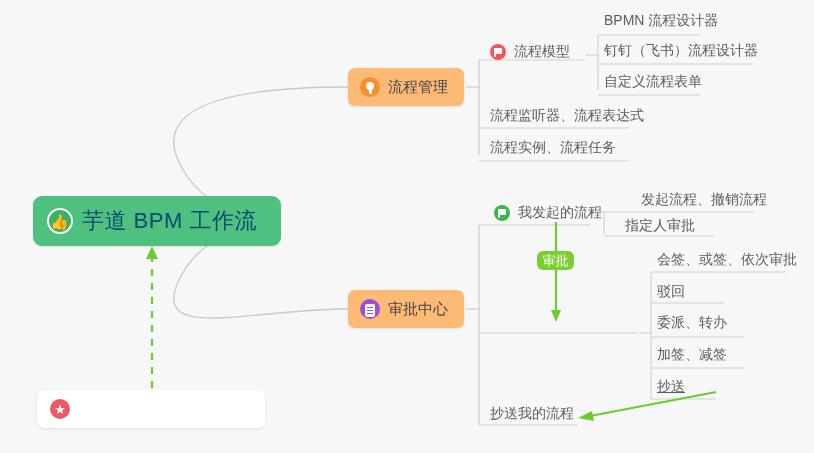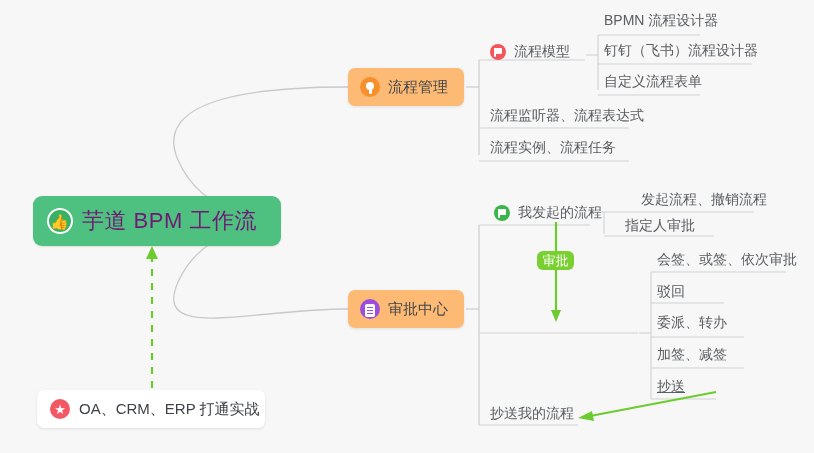--- a/index.html
+++ b/index.html
@@ -17,21 +17,21 @@
   .root-node{
     position:absolute;left:33px;top:196px;
     width:248px;height:50px;
     background:#4ec07f;
     border-radius:9px;
     display:flex;align-items:center;
     padding-left:14px;box-sizing:border-box;
     box-shadow:0 1px 2px rgba(0,0,0,.10);
   }
   .root-label{
-    color:#701a75;font-size:22px;letter-spacing:.5px;
+    color:#0c4a6e;font-size:22px;letter-spacing:.5px;
     margin-left:9px;white-space:nowrap;
   }
 
   
   .pill{
     position:absolute;
     background:#fdba74;
     border-radius:7px;
     display:flex;align-items:center;
     padding:0 16px 0 12px;
@@ -261,16 +261,15 @@
   <div class="tnode" style="left:490px;top:404px;">
     <span class="tlabel">抄送我的流程</span>
   </div>
 
   <div class="badge">审批</div>
 
   <div class="callout">
     <span class="ico ico-20 ico-rose star">
       <span class="glyph">★</span>
     </span>
-    <span class="c-label">OA、CRM、ERP 打通实战</span>
   </div>
 
 </div>
 
 </body></html>

